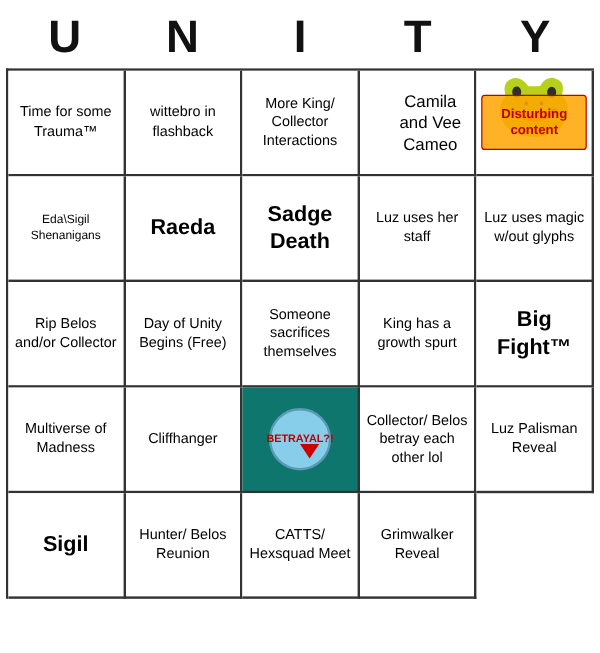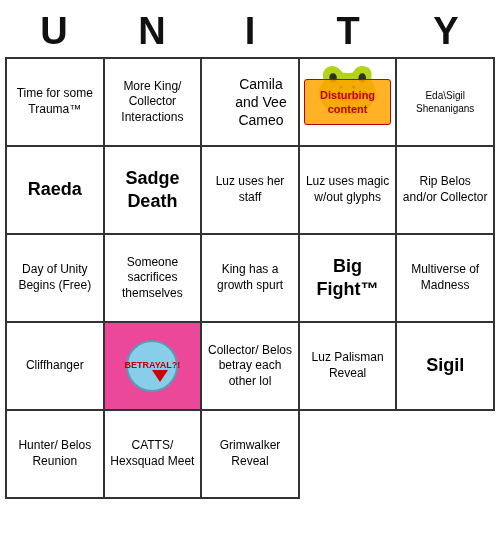--- a/index.html
+++ b/index.html
@@ -54,21 +54,21 @@
     .bingo-cell.large-text {
       font-size: 18px;
       font-weight: bold;
     }
     .bingo-cell.medium-text {
       font-size: 14px;
       font-weight: normal;
       padding-left: 26px;
     }
     .bingo-cell.betrayal {
-      background: #ec4899;
+      background: #0f766e;
       font-size: 10px;
     }
     .bingo-cell.disturbing {
       position: relative;
       overflow: hidden;
     }
     .frog-emoji {
       font-size: 52px;
       position: absolute;
       top: -4px;
@@ -120,20 +120,21 @@
 <div class="bingo-card">
   <div class="bingo-title">
   <span>U</span>
       <span>N</span>
       <span>I</span>
       <span>T</span>
       <span>Y</span>
     </div>
   <div class="bingo-grid">
   <div class="bingo-cell">Time for some Trauma™</div>
+      <div class="bingo-cell">wittebro in flashback</div>
       <div class="bingo-cell">More King/ Collector Interactions</div>
       <div class="bingo-cell medium-text">Camila and Vee Cameo</div>
       <div class="bingo-cell disturbing">
         <div class="frog-emoji">🐸</div>
         <span class="disturbing-label">Disturbing content</span>
       </div>
       <div class="bingo-cell" style="font-size: 10px;">Eda\Sigil Shenanigans</div>
       <div class="bingo-cell large-text">Raeda</div>
       <div class="bingo-cell large-text">Sadge Death</div>
       <div class="bingo-cell">Luz uses her staff</div>

